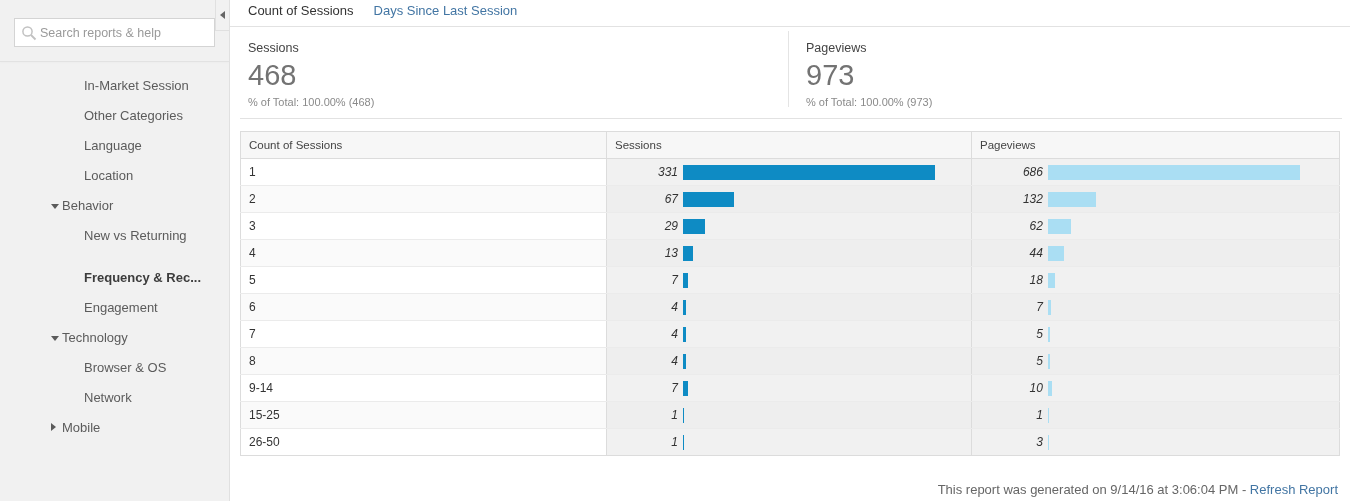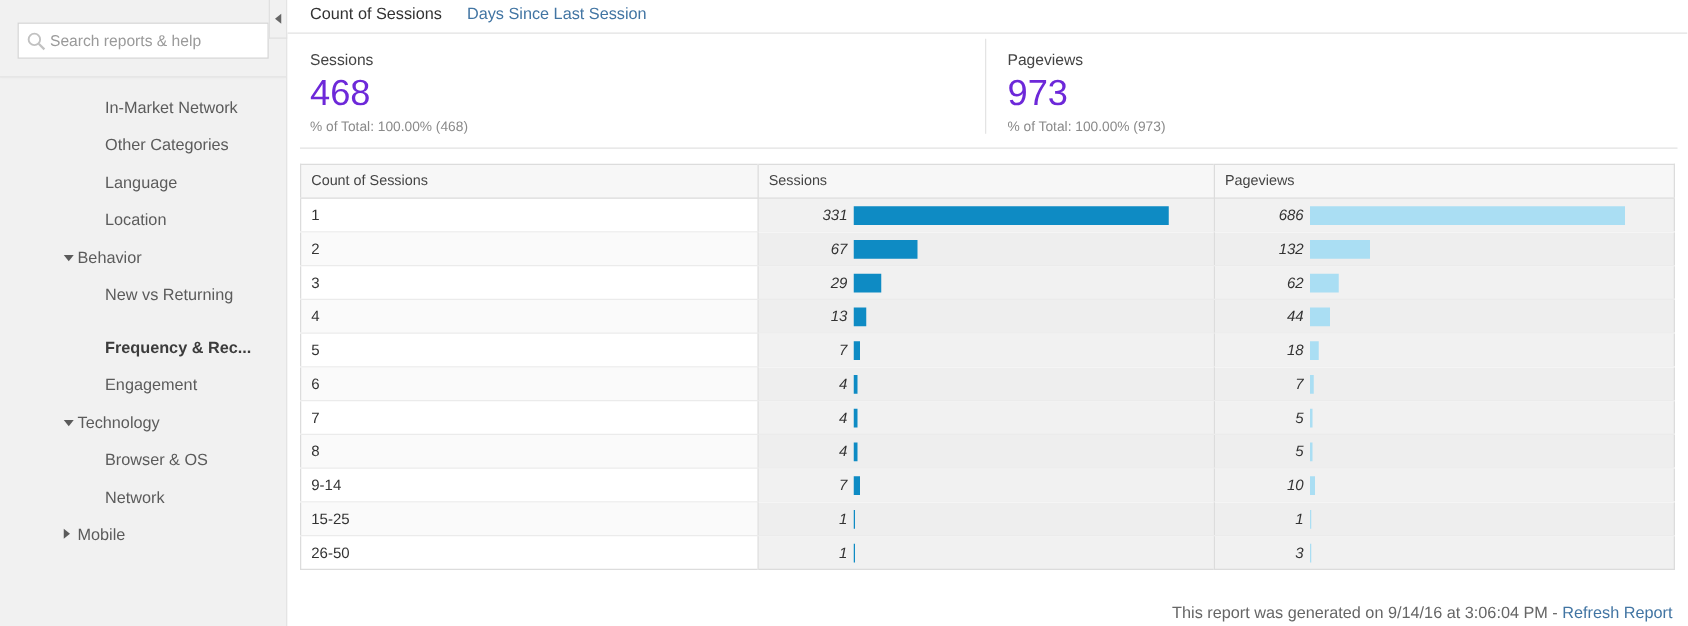--- a/index.html
+++ b/index.html
@@ -116,21 +116,21 @@
     padding: 14px 0 0 8px;
     position: relative;
   }
   .metric.first { flex: 0 0 548px; }
   .metric.second { flex: 1 1 auto; padding-left: 18px; }
   .metric.second:before {
     content: ""; position: absolute; left: 0; top: 4px;
     width: 1px; height: 76px; background: #e4e4e4;
   }
   .metric-label { font-size: 12.5px; color: #444; }
-  .metric-value { font-size: 29px; color: #6d28d9; line-height: 36px; margin-top: 2px; font-weight: normal; }
+  .metric-value { font-size: 29px; color: #737373; line-height: 36px; margin-top: 2px; font-weight: normal; }
   .metric-sub { font-size: 11px; color: #8a8a8a; margin-top: 3px; }
 
   
   .table-wrap { margin: 12px 10px 0 10px; }
   table.report {
     width: 100%;
     border-collapse: collapse;
     border: 1px solid #dcdcdc;
     table-layout: fixed;
   }
@@ -205,21 +205,21 @@
             <line x1="10" y1="10" x2="14.5" y2="14.5" stroke="#777" stroke-width="1.8"></line>
           </svg>
         </span>
         <input class="search-input" type="text" placeholder="Search reports &amp; help" style="">
       </div>
     </div>
     <div class="sb-divider"></div>
 
     <div class="nav" id="nav">
         <div class="nav-item leaf">
-          <span>In-Market Network</span>
+          <span>In-Market Session</span>
         </div>
         <div class="nav-item leaf">
           <span>Other Categories</span>
         </div>
         <div class="nav-item leaf">
           <span>Language</span>
         </div>
         <div class="nav-item leaf">
           <span>Location</span>
         </div>

